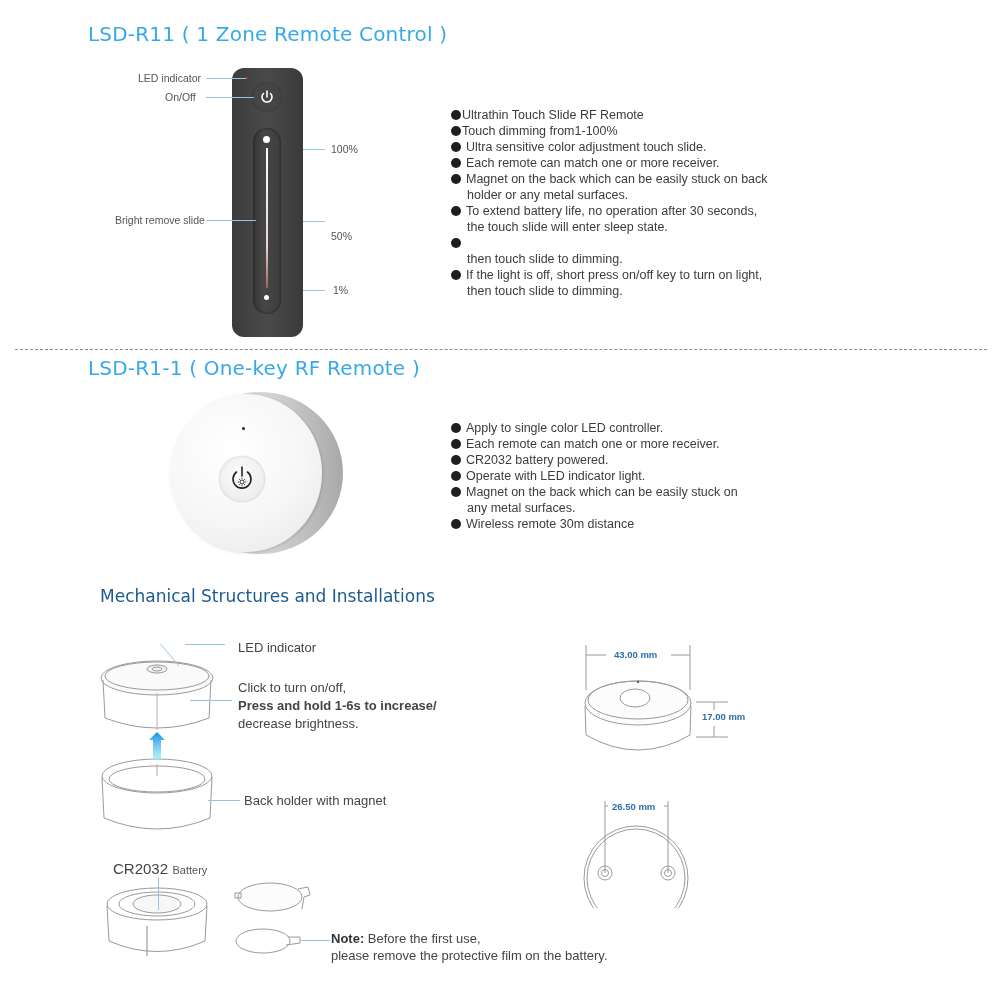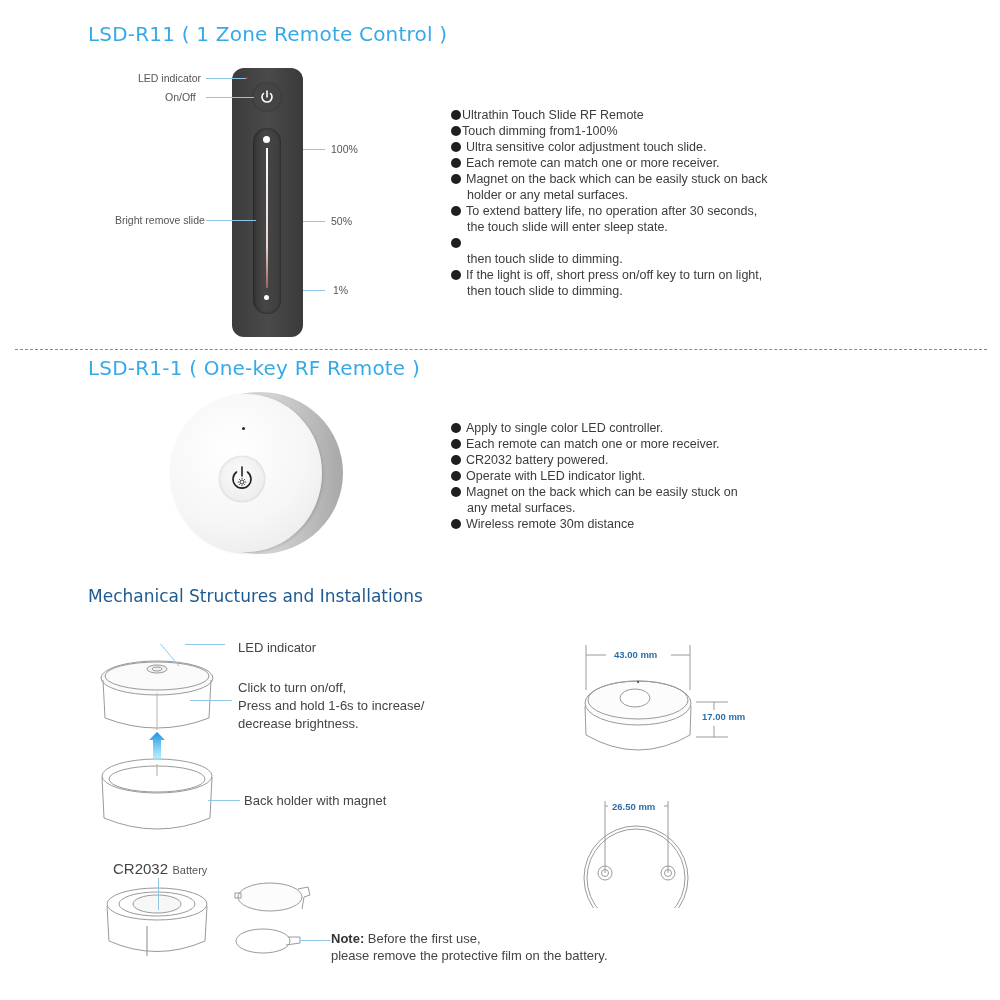--- a/index.html
+++ b/index.html
@@ -90,21 +90,21 @@
 <div class="lbl" style="left:138px; top:72px;">LED indicator</div>
 <div class="leader" style="left:206px; top:78px; width:40px;"></div>
 <div class="lbl" style="left:165px; top:91px;">On/Off</div>
 <div class="leader" style="left:206px; top:97px; width:48px;"></div>
 <div class="lbl" style="left:115px; top:214px;">Bright remove slide</div>
 <div class="leader" style="left:206px; top:220px; width:50px;"></div>
 
 <div class="leader" style="left:303px; top:149px; width:22px;"></div>
 <div class="lbl" style="left:331px; top:143px;">100%</div>
 <div class="leader" style="left:303px; top:221px; width:22px;"></div>
-<div class="lbl" style="left:331px; top:215px;">50%</div>
+<div class="lbl" style="left:331px; top:230px;">50%</div>
 <div class="leader" style="left:303px; top:290px; width:22px;"></div>
 <div class="lbl" style="left:333px; top:284px;">1%</div>
 
 <ul class="bullets" style="left:450px; top:107px; width:360px;">
   <li style="padding-left:12px;"><span>Ultrathin Touch Slide RF Remote</span></li>
   <li style="padding-left:12px;"><span>Touch dimming from1-100%</span></li>
   <li style="padding-left:16px;"><span>Ultra sensitive color adjustment touch slide.</span></li>
   <li style="padding-left:16px;"><span>Each remote can match one or more receiver.</span></li>
   <li style="padding-left:16px;"><span>Magnet on the back which can be easily stuck on back</span><br><span style="padding-left:1px;">holder or any metal surfaces.</span></li>
   <li style="padding-left:16px;"><span>To extend battery life, no operation after 30 seconds,</span><br><span style="padding-left:1px;">the touch slide will enter sleep state.</span></li>
@@ -140,21 +140,21 @@
 
 <ul class="bullets" style="left:450px; top:420px; width:340px;">
   <li style="padding-left:16px;"><span>Apply to single color LED controller.</span></li>
   <li style="padding-left:16px;"><span>Each remote can match one or more receiver.</span></li>
   <li style="padding-left:16px;"><span>CR2032 battery powered.</span></li>
   <li style="padding-left:16px;"><span>Operate with LED indicator light.</span></li>
   <li style="padding-left:16px;"><span>Magnet on the back which can be easily stuck on</span><br><span style="padding-left:1px;">any metal surfaces.</span></li>
   <li style="padding-left:16px;"><span>Wireless remote 30m distance</span></li>
 </ul>
 
-<div class="h-mech" style="left:88px; top:586px;">Mechanical Structures and Installations</div>
+<div class="h-mech" style="left:100px; top:586px;">Mechanical Structures and Installations</div>
 
 <svg class="abs" style="left:95px; top:636px;" width="140" height="330" viewBox="0 0 140 330">
 
   <g fill="none" stroke="#9a9a9a" stroke-width="1">
     <ellipse cx="62" cy="42" rx="56" ry="17" fill="#fafafa"></ellipse>
     <ellipse cx="62" cy="40" rx="52" ry="14"></ellipse>
     <path d="M8 44 L10 82 Q62 102 114 82 L116 44"></path>
     <line x1="62" y1="57" x2="62" y2="94" stroke="#b5b5b5"></line>
     <ellipse cx="62" cy="33" rx="10" ry="4" fill="#f2f2f2"></ellipse>
     <ellipse cx="62" cy="33" rx="5" ry="2"></ellipse>
@@ -179,21 +179,21 @@
   </defs>
   <polygon points="62,96 70,104 66,104 66,124 58,124 58,104 54,104" fill="url(#arr)"></polygon>
 </svg>
 
 <div class="leader" style="left:185px; top:644px; width:40px;"></div>
 <div class="leader-v" style="left:160px; top:644px; height:22px; transform:skewX(40deg); transform-origin:top;"></div>
 <div class="lbl-md" style="left:238px; top:639px;">LED indicator</div>
 
 <div class="leader" style="left:190px; top:700px; width:42px;"></div>
 <div class="lbl-md" style="left:238px; top:679px;">Click to turn on/off,</div>
-<div class="lbl-md" style="left:238px; top:697px;">Press and hold 1-6s to increase/</div>
+<div class="lbl-md" style="left:238px; top:697px;font-weight:bold;">Press and hold 1-6s to increase/</div>
 <div class="lbl-md" style="left:238px; top:715px;">decrease brightness.</div>
 
 <div class="leader" style="left:208px; top:800px; width:32px;"></div>
 <div class="lbl-md" style="left:244px; top:792px;">Back holder with magnet</div>
 
 <div class="abs" style="left:113px; top:860px; white-space:nowrap;">
   <span style="font-size:15px; color:#444;margin-top:32px;">CR2032</span>
   <span style="font-size:11px; color:#555;">Battery</span>
 </div>
 <div class="leader-v" style="left:158px; top:878px; height:32px;"></div>

